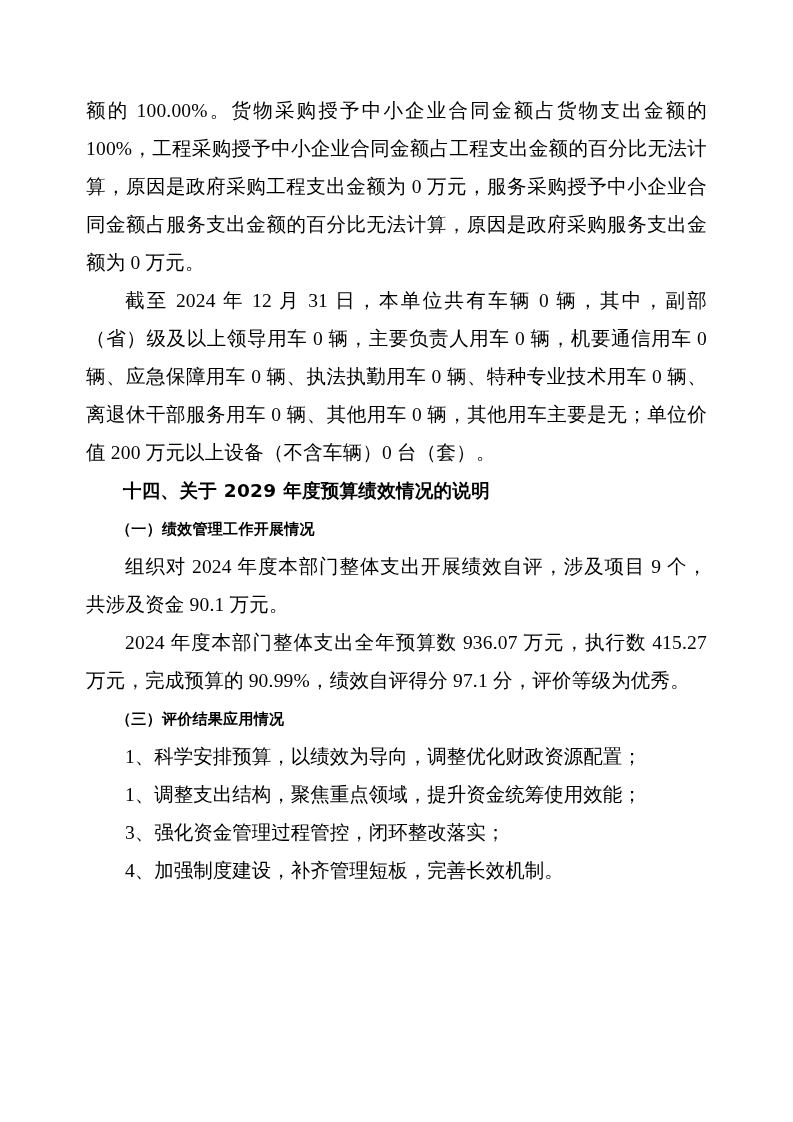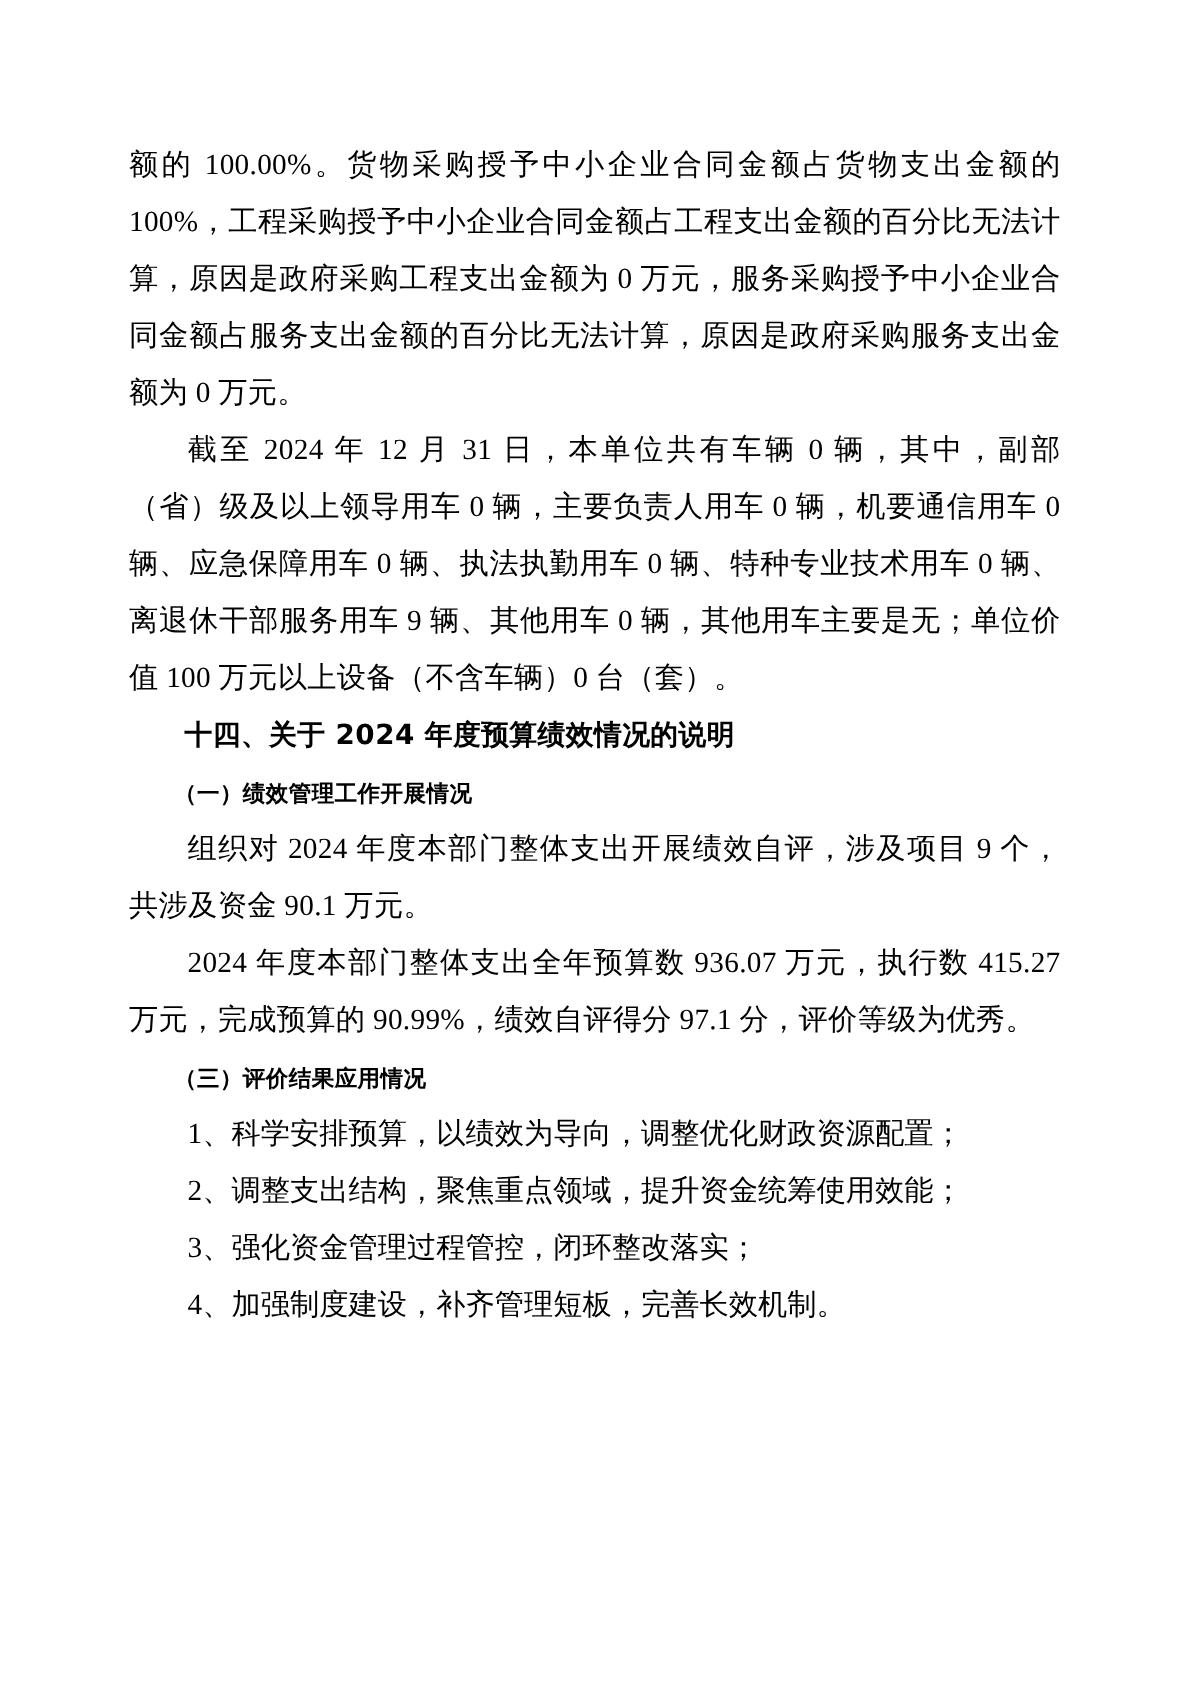--- a/index.html
+++ b/index.html
@@ -65,35 +65,35 @@
 </style>
 </head>
 <body>
 
 <div class="page">
   <div class="doc-body">
 
     <p class="para para-noindent">额的 100.00%。货物采购授予中小企业合同金额占货物支出金额的 100%，工程采购授予中小企业合同金额占工程支出金额的百分比无法计算，原因是政府采购工程支出金额为 0 万元，服务采购授予中小企业合同金额占服务支出金额的百分比无法计算，原因是政府采购服务支出金额为 0 万元。</p>
 
 
-    <p class="para">截至 2024 年 12 月 31 日，本单位共有车辆 0 辆，其中，副部（省）级及以上领导用车 0 辆，主要负责人用车 0 辆，机要通信用车 0 辆、应急保障用车 0 辆、执法执勤用车 0 辆、特种专业技术用车 0 辆、离退休干部服务用车 9 辆、其他用车 0 辆，其他用车主要是无；单位价值 100 万元以上设备（不含车辆）0 台（套）。</p>
+    <p class="para">截至 2024 年 12 月 31 日，本单位共有车辆 0 辆，其中，副部（省）级及以上领导用车 0 辆，主要负责人用车 0 辆，机要通信用车 0 辆、应急保障用车 0 辆、执法执勤用车 0 辆、特种专业技术用车 0 辆、离退休干部服务用车 0 辆、其他用车 0 辆，其他用车主要是无；单位价值 200 万元以上设备（不含车辆）0 台（套）。</p>
 
-    <p class="heading">十四、关于 2024 年度预算绩效情况的说明</p>
+    <p class="heading">十四、关于 2029 年度预算绩效情况的说明</p>
 
     <p class="subheading">（一）绩效管理工作开展情况</p>
 
     <p class="para">组织对 2024 年度本部门整体支出开展绩效自评，涉及项目 9 个，共涉及资金 90.1 万元。</p>
 
 
     <p class="para">2024 年度本部门整体支出全年预算数 936.07 万元，执行数 415.27 万元，完成预算的 90.99%，绩效自评得分 97.1 分，评价等级为优秀。</p>
 
     <p class="subheading">（三）评价结果应用情况</p>
 
     <p class="list-item">1、科学安排预算，以绩效为导向，调整优化财政资源配置；</p>
 
-    <p class="list-item">2、调整支出结构，聚焦重点领域，提升资金统筹使用效能；</p>
+    <p class="list-item">1、调整支出结构，聚焦重点领域，提升资金统筹使用效能；</p>
 
     <p class="list-item">3、强化资金管理过程管控，闭环整改落实；</p>
 
     <p class="list-item">4、加强制度建设，补齐管理短板，完善长效机制。</p>
 
   </div>
 </div>
 
 </body></html>

